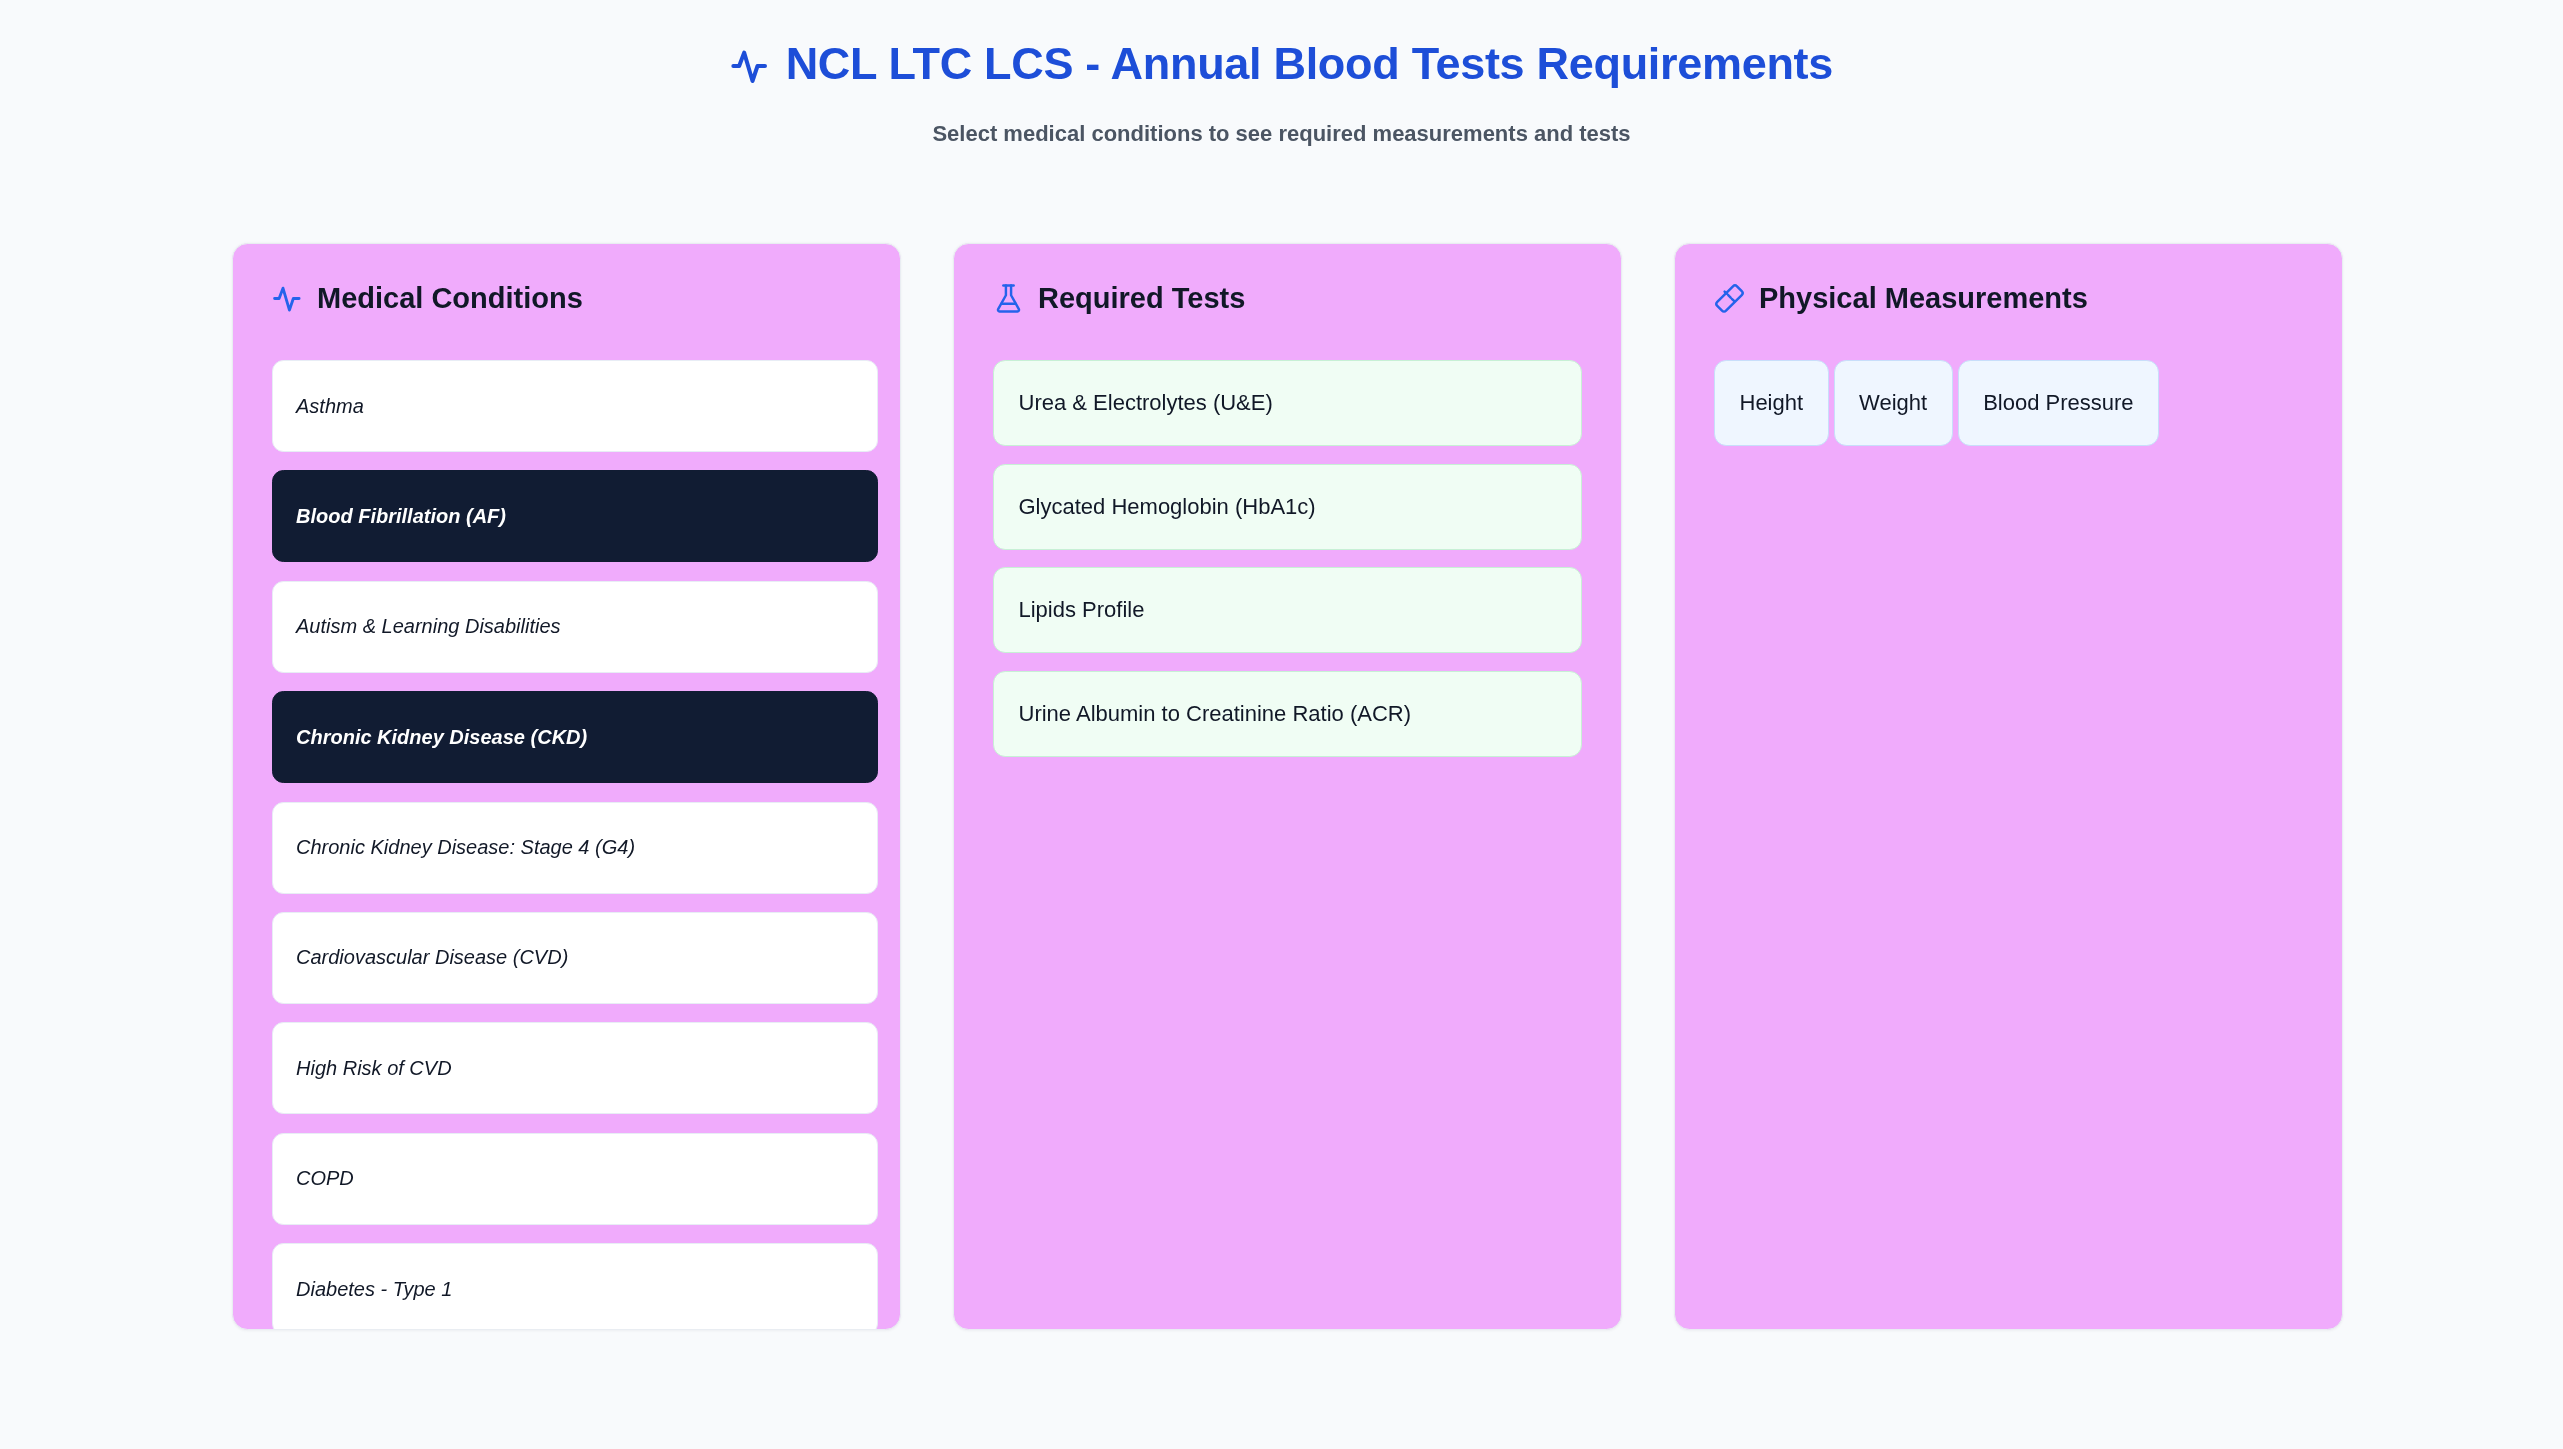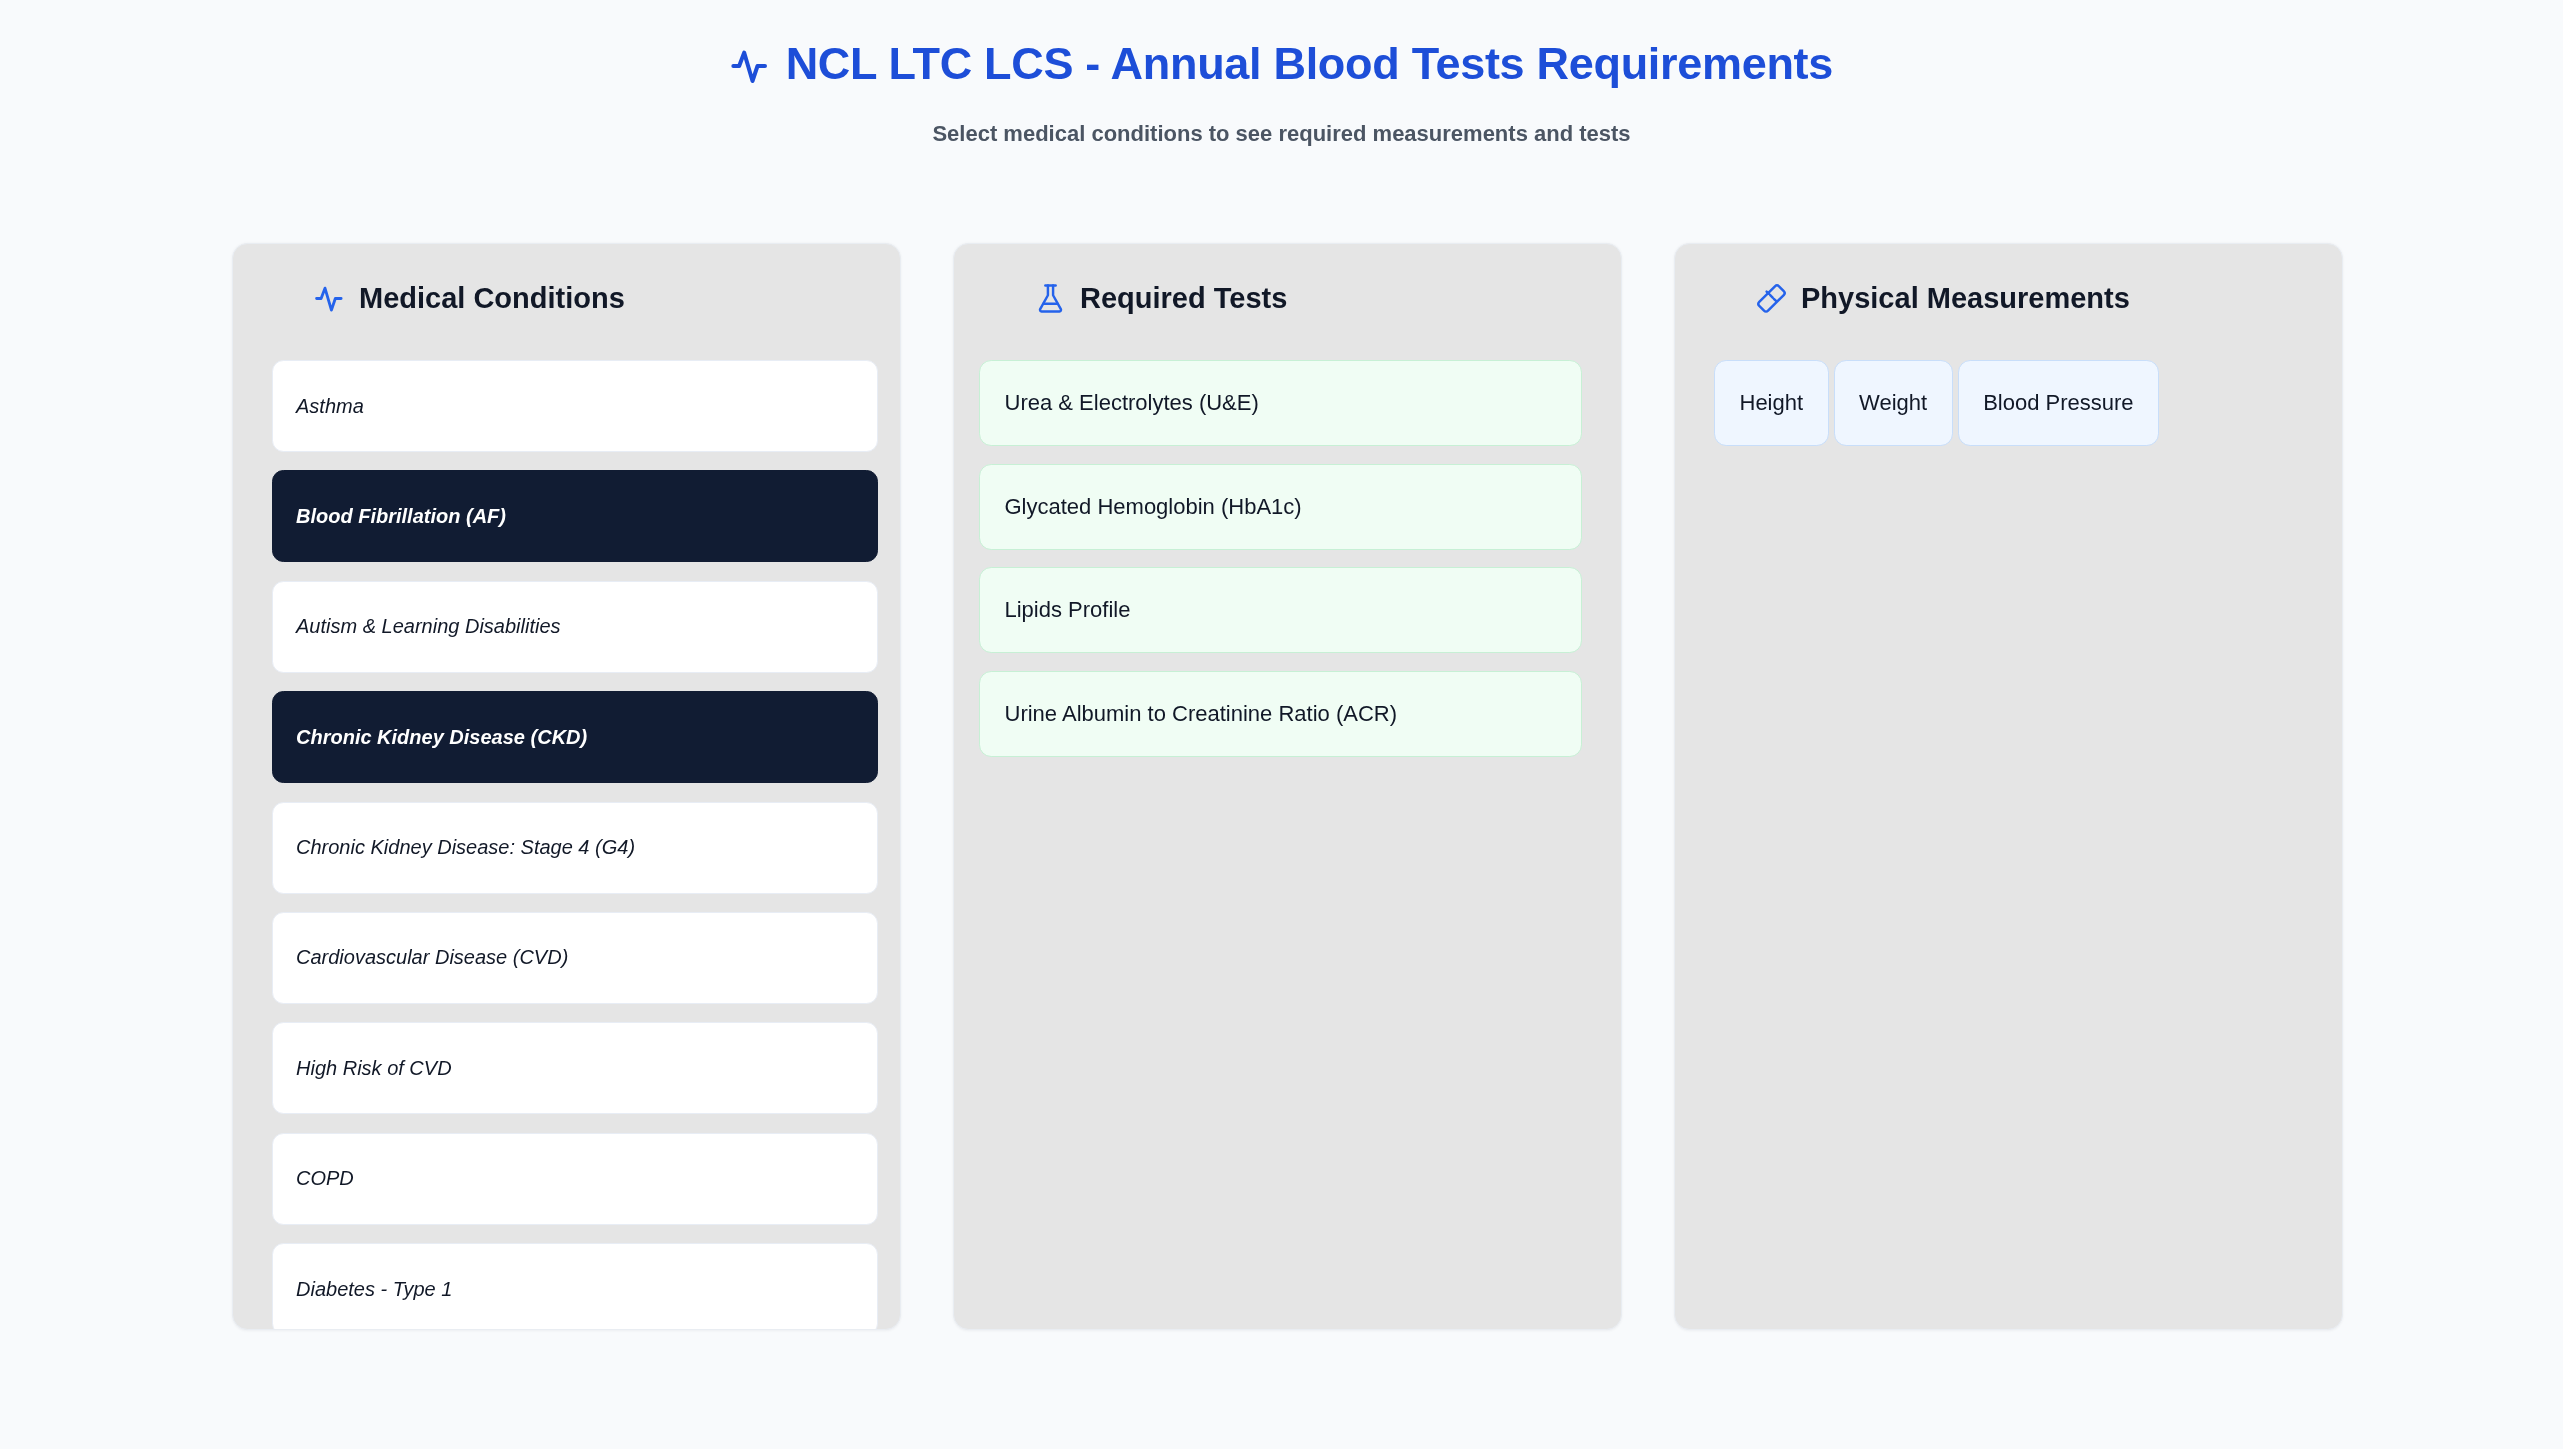--- a/index.html
+++ b/index.html
@@ -63,29 +63,28 @@
     position: absolute;
     top: 243px;
     left: 232px;
     width: 2102px;
     display: flex;
     gap: 52px;
     align-items: flex-start;
   }
 
   .card {
-    background: #e5e5e5;
+    background: #f0abfc;
     border: 0.9px solid #e9edf2;
     border-radius: 15.7px;
     box-shadow: 0 0.9px 2.6px rgba(15, 23, 42, 0.05);
     height: 1087px;
     overflow: hidden;
     position: relative;
     flex: 0 0 auto;
-    padding-left: 42px;
   }
 
   .card-conditions { width: 669px; }
   .card-tests      { width: 669px; }
   .card-measures   { width: 669px; }
 
   .card-header {
     display: flex;
     align-items: center;
     gap: 14px;
@@ -142,21 +141,21 @@
     background: #111c33;
     border: 0.9px solid #111c33;
     color: #ffffff;
     font-weight: bold;
   }
 
   
   .tests-list {
     position: absolute;
     top: 116px;
-    left: 25px;
+    left: 39px;
     right: 39px;
     display: flex;
     flex-direction: column;
     gap: 17.5px;
   }
 
   .test-item {
     height: 86px;
     border-radius: 12.2px;
     display: flex;

